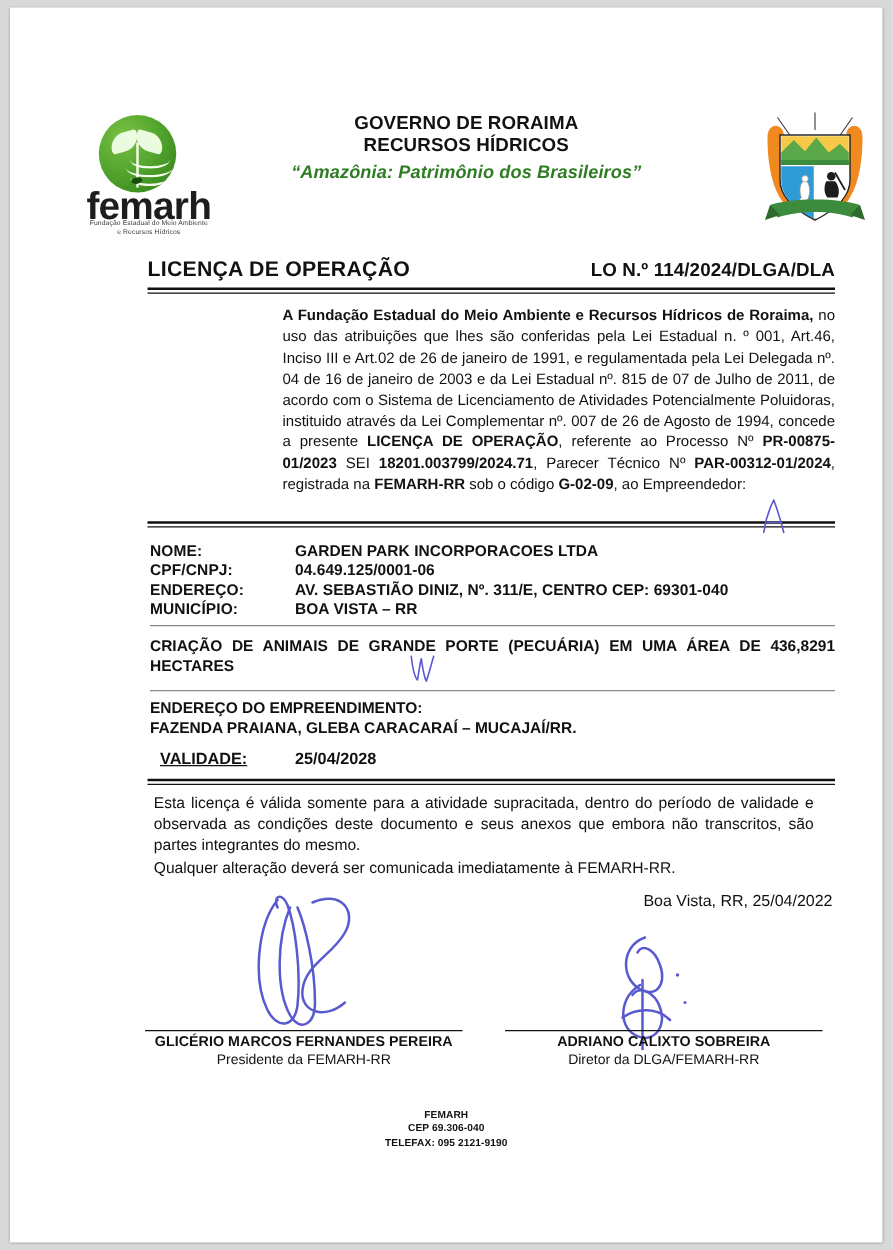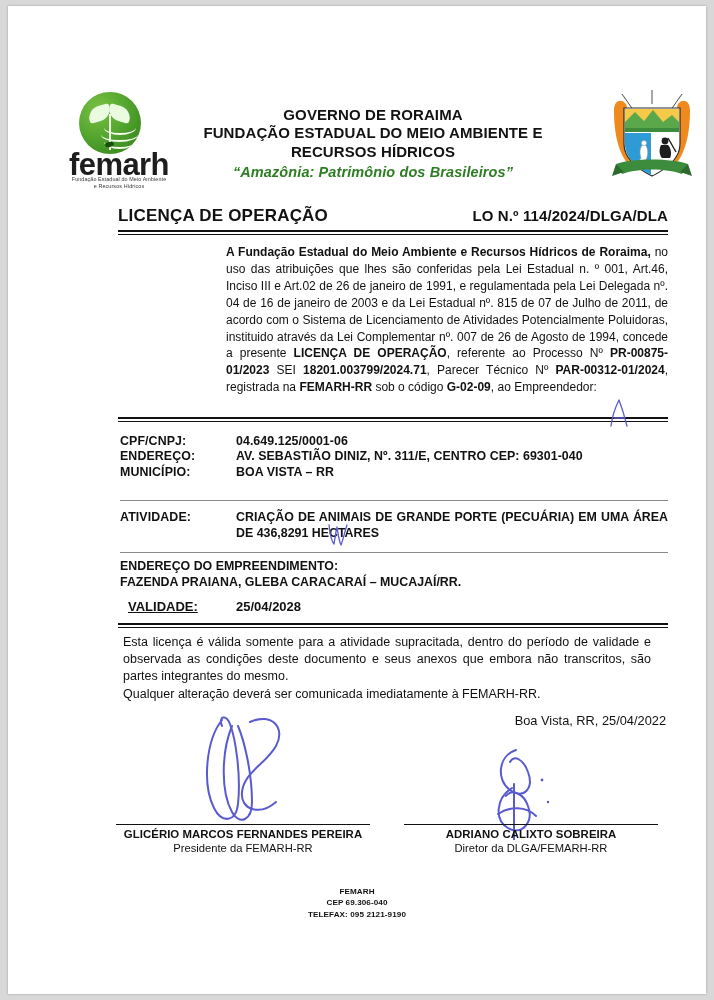--- a/index.html
+++ b/index.html
@@ -99,21 +99,21 @@
     width: 134px;
     text-align: center;
     font-size: 5.4px;
     color: #3a3a3a;
     line-height: 1.35;
     letter-spacing: 0.1px;
   }
 
   .header-titles {
     position: absolute;
-    left: 180px; top: 22px;
+    left: 180px; top: 6px;
     width: 370px;
     text-align: center;
   }
   .gov-line {
     font-size: 15px;
     font-weight: bold;
     color: #121212;
     line-height: 1.22;
     letter-spacing: 0.1px;
   }
@@ -335,21 +335,20 @@
       </div>
       <div class="logo-word">femarh</div>
       <div class="logo-sub">
         <div>Fundação Estadual do Meio Ambiente</div>
         <div>e Recursos Hídricos</div>
       </div>
     </div>
 
     <div class="header-titles">
       <div class="gov-line">GOVERNO DE RORAIMA</div>
-      <div class="gov-line">FUNDAÇÃO ESTADUAL DO MEIO AMBIENTE E</div>
       <div class="gov-line">RECURSOS HÍDRICOS</div>
       <div class="slogan">“Amazônia: Patrimônio dos Brasileiros”</div>
     </div>
 
     <svg class="coat" viewBox="0 0 92 100">
       <g stroke="#3a3a3a" stroke-width="0.9">
         <line x1="16" y1="6" x2="30" y2="26"></line>
         <line x1="76" y1="6" x2="62" y2="26"></line>
         <line x1="46" y1="2" x2="46" y2="16"></line>
       </g>
@@ -384,37 +383,40 @@
   </div>
 
   <div class="rule-double" id="rule-after-preamble"></div>
 
   <svg class="signature-ink" id="ink-mark-a" viewBox="0 0 26 30">
     <path d="M13 2 C9 10 6 20 5 28 M13 2 C16 10 19 20 21 28 M8 20 L19 20" fill="none" stroke="#5a5ad0" stroke-width="1.3" stroke-linecap="round"></path>
   </svg>
 
   <div class="fields">
     <div class="field-row">
+      <div class="field-label">NOME:</div>
+      <div class="field-value">GARDEN PARK INCORPORACOES LTDA</div>
+    </div>
+    <div class="field-row">
       <div class="field-label">CPF/CNPJ:</div>
       <div class="field-value">04.649.125/0001-06</div>
     </div>
     <div class="field-row">
       <div class="field-label">ENDEREÇO:</div>
       <div class="field-value">AV. SEBASTIÃO DINIZ, Nº. 311/E, CENTRO CEP: 69301-040</div>
     </div>
     <div class="field-row">
       <div class="field-label">MUNICÍPIO:</div>
       <div class="field-value">BOA VISTA – RR</div>
     </div>
   </div>
 
   <div class="rule-single" id="rule-after-fields"></div>
 
   <div class="activity">
-    <div class="field-label">ATIVIDADE:</div>
     <div class="activity-text">CRIAÇÃO DE ANIMAIS DE GRANDE PORTE (PECUÁRIA) EM UMA ÁREA DE  436,8291 HECTARES</div>
   </div>
 
   <svg class="signature-ink" id="ink-mark-w" viewBox="0 0 24 26">
     <path d="M3 3 C4 12 6 20 8 22 C9 16 10 9 11 5 C12 11 13 19 15 23 C17 18 19 9 21 3" fill="none" stroke="#5a5ad0" stroke-width="1.3" stroke-linecap="round" stroke-linejoin="round"></path>
   </svg>
 
   <div class="rule-single" id="rule-after-activity"></div>
 
   <div class="enterprise">

